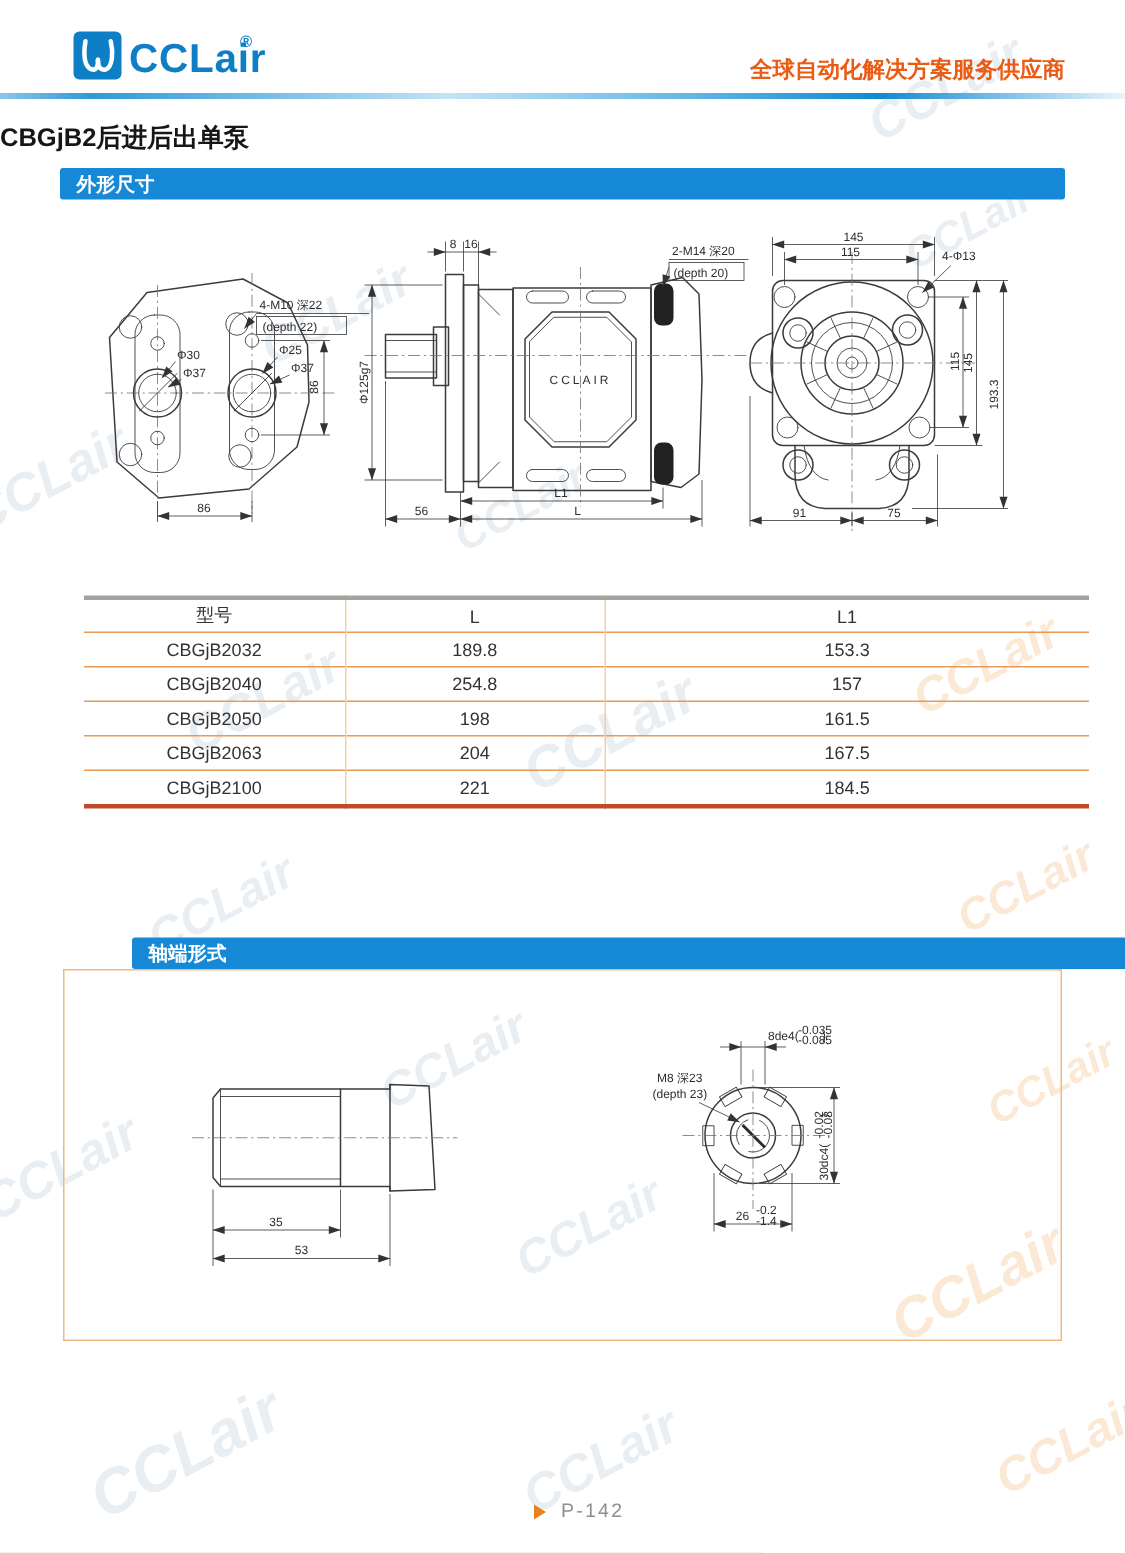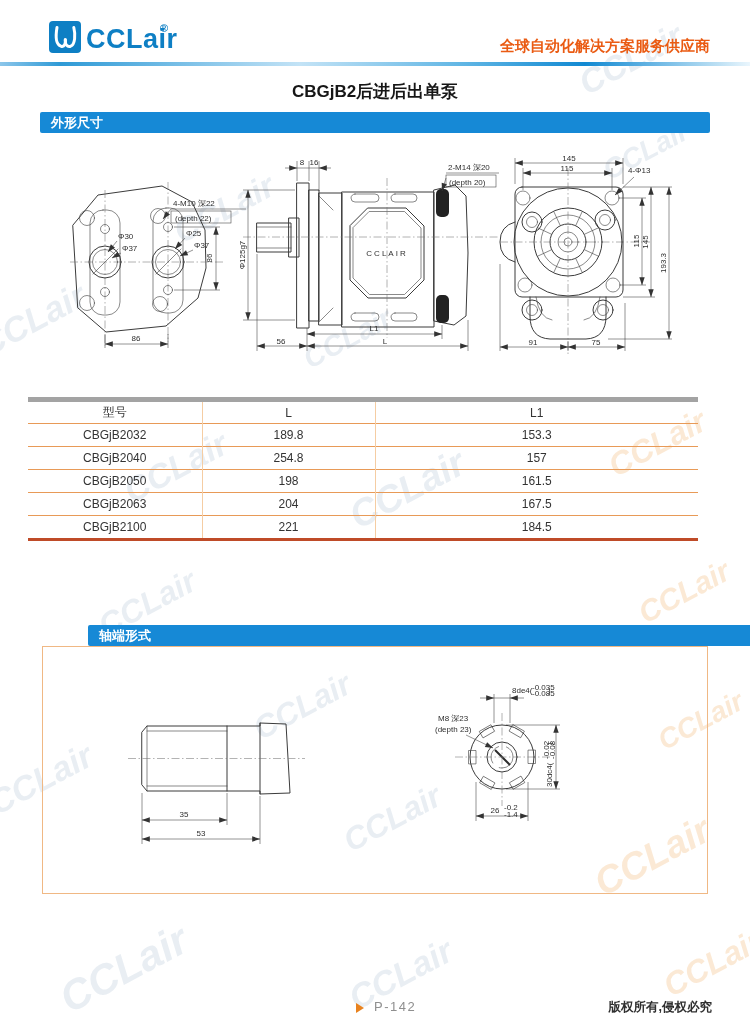--- a/index.html
+++ b/index.html
@@ -10,26 +10,26 @@
       color:rgba(145,170,195,0.20);pointer-events:none;z-index:0;white-space:nowrap;}
   .wm-o{color:rgba(238,155,66,0.22);}
   .z{position:absolute;z-index:1;}
   
   .logo-box{left:49px;top:21px;width:32px;height:32px;}
   .brand{left:86px;top:24px;font-size:27px;font-weight:bold;color:#0e7fc4;letter-spacing:.5px;}
   .reg{left:160px;top:22px;font-size:11px;color:#0e7fc4;font-weight:bold;}
   .tagline{left:0;top:37px;width:710px;text-align:right;font-size:15px;font-weight:bold;color:#ea5b13;}
   .divider{left:0;top:62px;width:750px;height:4px;
      background:linear-gradient(90deg,#8cc6ea 0%,#2e9ad6 8%,#c3e3f6 40%,#5fb5e4 62%,#1189d2 78%,#bfe1f4 96%,#eaf6fd 100%);}
-  .title{left:0;top:80px;width:750px;text-align:center;font-size:17px;font-weight:bold;color:#161616;}
+  .title{left:0;top:80px;width:750px;text-align:left;font-size:17px;font-weight:bold;color:#161616;}
   .bar{left:40px;width:670px;height:21px;background:#1689d6;border-radius:2px;
        color:#ffffff;font-size:13px;font-weight:bold;line-height:21px;padding-left:11px;box-sizing:border-box;}
   
-  .spec{left:28px;top:397px;width:670px;border-collapse:collapse;table-layout:fixed;
-        border-top:5px solid #a3a3a3;border-bottom:3px solid #bf4b28;}
+  .spec{left:56px;top:397px;width:670px;border-collapse:collapse;table-layout:fixed;
+        border-top:3px solid #a3a3a3;border-bottom:3px solid #bf4b28;}
   .spec th,.spec td{font-size:12px;color:#333;text-align:center;font-weight:normal;
         height:22px;padding:0;border-top:1px solid #e89a57;}
   .spec thead th{border-top:none;height:21px;}
   .spec th+th,.spec td+td{border-left:1px solid #f5cda3;}
   
   .shaft-box{left:42px;top:646px;width:664px;height:246px;border:1px solid #f0b884;background:transparent;}
   
   svg{overflow:visible;}
   .ln{stroke:#3b3b3b;stroke-width:1;fill:none;stroke-linejoin:round;stroke-linecap:round;}
   .t{stroke-width:.6;}
@@ -381,15 +381,14 @@
       <line class="dim" x1="108" y1="104" x2="108" y2="143"></line>
       <line class="dim" x1="56" y1="138" x2="108" y2="138" marker-start="url(#arr)" marker-end="url(#arr)"></line>
       <text class="dt" x="75" y="135" text-anchor="middle">26</text>
       <text class="dt" x="84" y="131.5" font-size="5.5">-0.2</text>
       <text class="dt" x="84" y="138.5" font-size="5.5">-1.4</text>
     </g>
   </svg>
 
   <div class="z pg-marker"></div>
   <div class="z pg-num">P-142</div>
-  <div class="z copyright">版权所有,侵权必究</div>
 
 </div>
 
 </body></html>

